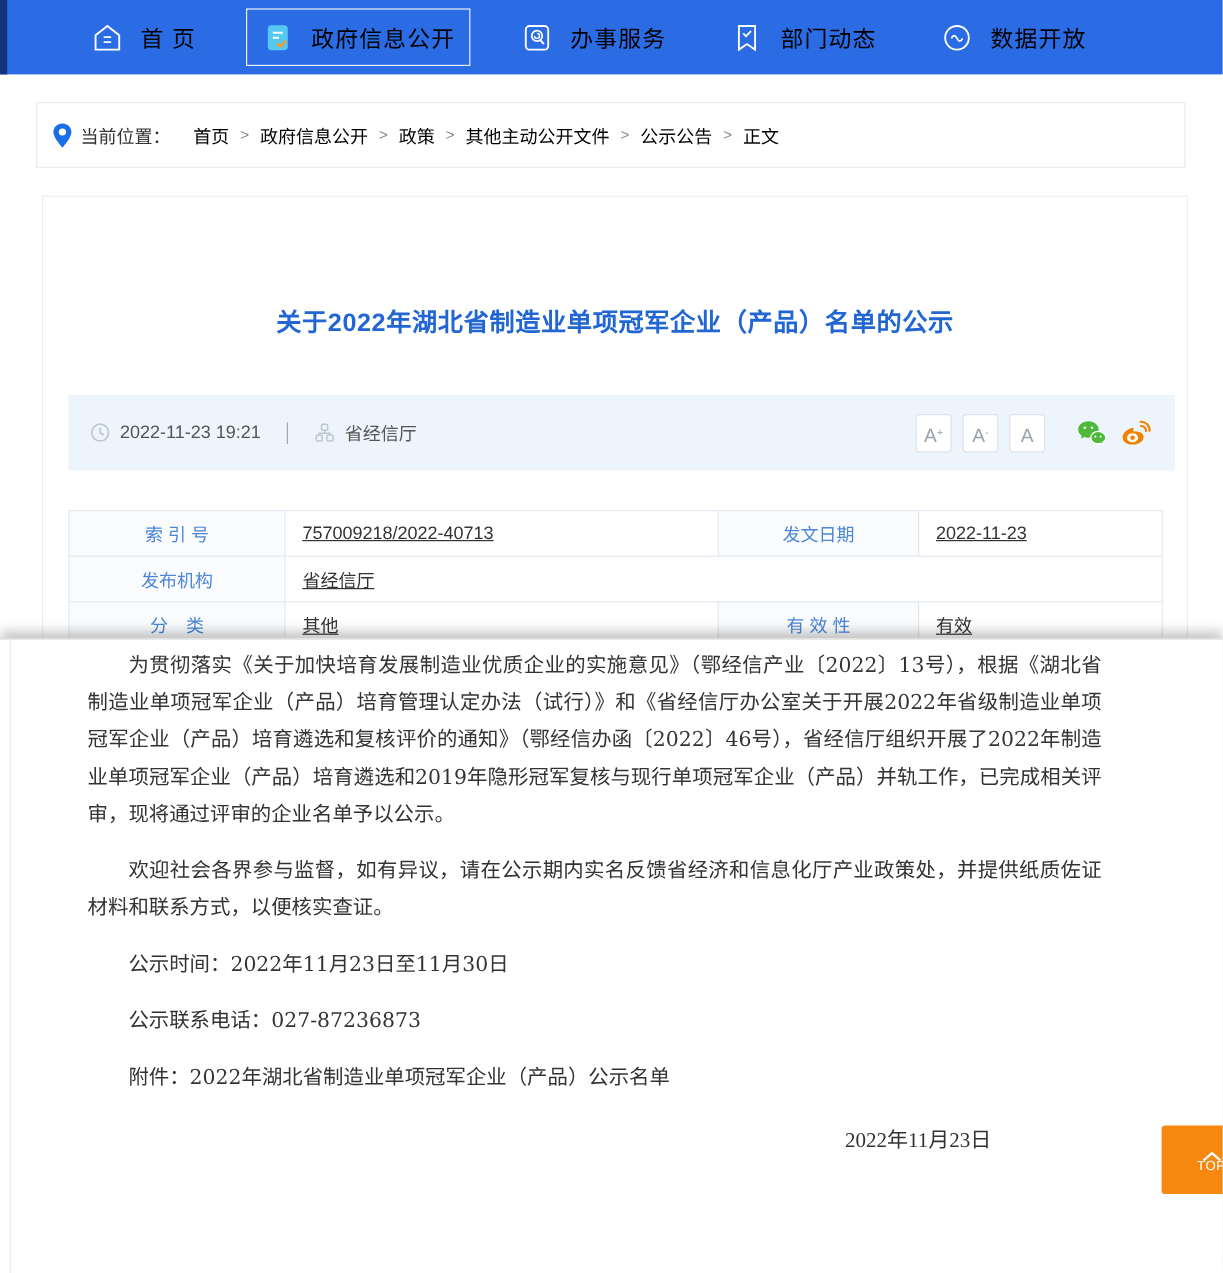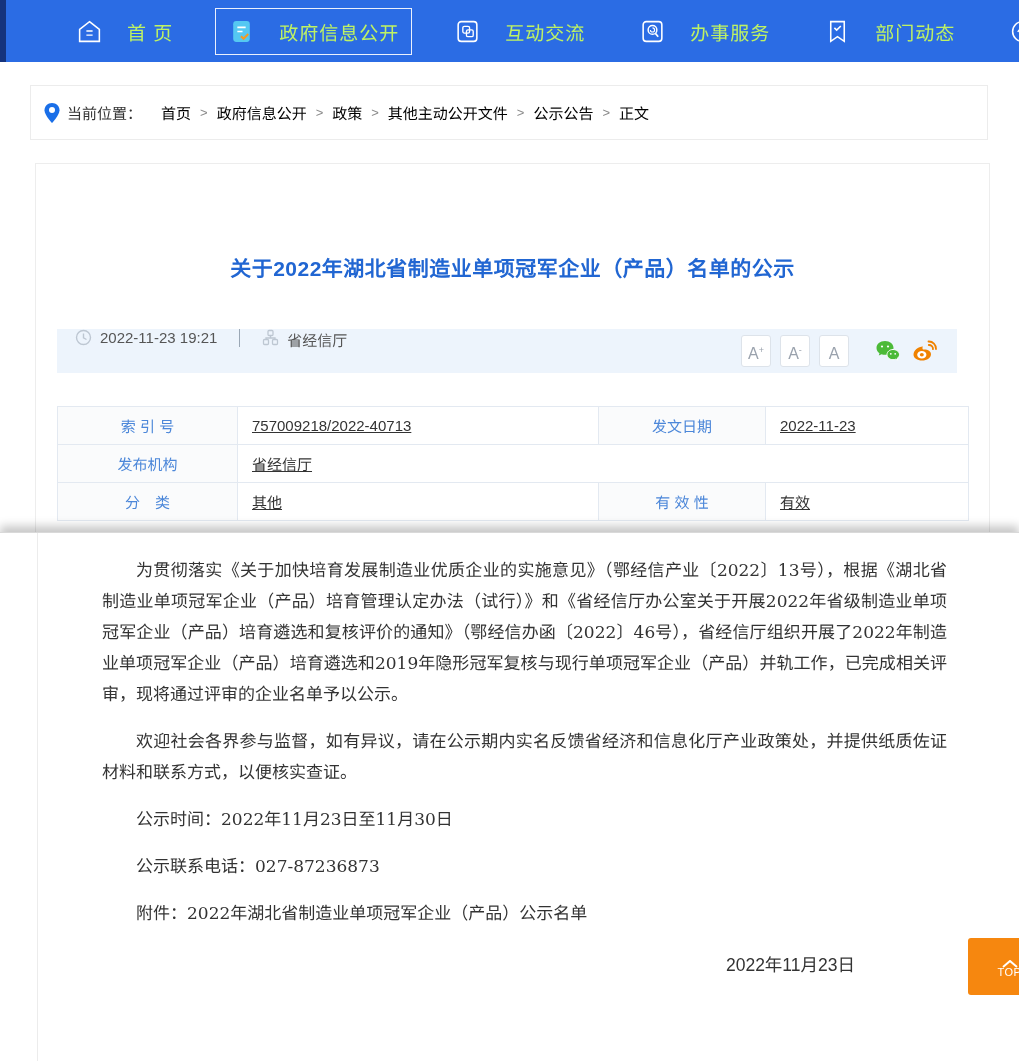--- a/index.html
+++ b/index.html
@@ -7,58 +7,58 @@
     --meta-bg:#EDF4FC; --wechat-green:#4CBA38; --weibo-orange:#F08200;
     --top-orange:#F6870F; --table-border:#E3E9F1;
   }
   *{margin:0;padding:0;box-sizing:border-box;}
   html,body{background:#fff;}
   body{font-family:"Liberation Sans","DejaVu Sans",sans-serif;width:1019px;height:1061px;position:relative;overflow:hidden;}
 
   
   .navbar{position:absolute;left:0;top:0;width:1019px;height:62px;background:var(--nav-blue);display:flex;align-items:center;padding-left:64px;}
   .nav-edge{position:absolute;left:0;top:0;width:6px;height:62px;background:#15337C;}
-  .nav-item{display:flex;align-items:center;gap:24px;color:#bef264;font-size:19px;letter-spacing:1px;margin-right:30px;padding:9px 12px;cursor:pointer;white-space:nowrap;}
+  .nav-item{display:flex;align-items:center;gap:14px;color:#000000;font-size:19px;letter-spacing:1px;margin-right:30px;padding:9px 12px;cursor:pointer;white-space:nowrap;}
   .nav-item.active{border:1px solid rgba(255,255,255,.9);}
   .nicon{width:27px;height:27px;display:inline-flex;}
   .nicon svg{width:100%;height:100%;}
 
   
   .breadcrumb-bar{position:absolute;left:30px;top:85px;width:958px;height:55px;background:#fff;border:1px solid #ECECEC;display:flex;align-items:center;padding-left:12px;font-size:15px;color:#333;}
   .bc-pin{width:18px;height:22px;margin-right:6px;display:inline-flex;}
   .bc-prefix{margin-right:10px;}
   .bc-item{color:#000000;text-decoration:none;margin:0 9px;cursor:pointer;}
   .bc-item.current{cursor:default;}
   .bc-sep{color:#8a8a8a;font-size:13px;}
 
   
   .card{position:absolute;left:35px;top:163px;width:955px;height:369px;background:#fff;border:1px solid #EDEDED;border-bottom:none;overflow:hidden;}
   .title{margin-top:88px;text-align:center;font-size:21px;font-weight:bold;color:var(--accent-blue);letter-spacing:.5px;}
-  .meta{margin:47px 32px 0 21px;height:44px;background:var(--meta-bg);display:flex;padding:0 18px;font-size:15px;color:#555;}
+  .meta{margin:47px 10px 0 21px;height:63px;background:var(--meta-bg);display:flex;align-items:center;padding:0 18px;font-size:15px;color:#555;}
   .micon{width:17px;height:17px;display:inline-flex;margin-right:8px;opacity:.75;}
   .meta-divider{width:1px;height:18px;background:#9aa7b5;margin:0 22px;}
   .meta-right{margin-left:auto;display:flex;align-items:center;gap:9px;}
   .fontsize-btn{width:30px;height:32px;background:#fff;border:1px solid #DDE3EA;border-radius:3px;color:#9AA2AD;font-size:16px;font-family:"Liberation Sans",sans-serif;display:inline-flex;align-items:flex-end;justify-content:center;padding-bottom:4px;cursor:pointer;line-height:1;}
   .fontsize-btn sup{font-size:9px;transform:translateY(-7px);}
   .share-icon{width:28px;height:28px;display:inline-flex;cursor:pointer;}
   .share-icon.first{margin-left:16px;}
 
   
   .info-table{width:911px;margin:33px 21px 0 21px;border-collapse:collapse;font-size:15px;table-layout:fixed;}
   .info-table th,.info-table td{border:1px solid var(--table-border);height:38px;font-weight:normal;padding:0 14px;text-align:left;vertical-align:middle;}
   .info-table th{color:var(--label-blue);background:#FAFBFC;text-align:center;}
   .info-table td{color:#333;text-decoration:underline;}
 
   
   .body-panel{position:absolute;left:0;top:532px;width:1019px;height:529px;background:#fff;border-top:1px solid #D9D9D9;box-shadow:0 -6px 9px rgba(0,0,0,.22);}
-  .body-inner{position:absolute;left:37px;top:0;width:970px;height:100%;border-left:1px solid #ECECEC;padding:22px 60px 0 64px;}
+  .body-inner{position:absolute;left:8px;top:0;width:970px;height:100%;border-left:1px solid #ECECEC;padding:7px 60px 0 64px;}
   .para{font-family:"DejaVu Serif","Liberation Serif",serif;font-size:17px;line-height:31px;color:#333;text-indent:2em;margin-bottom:16px;text-align:justify;}
   .para.attachment{cursor:pointer;}
   .signature{font-family:"DejaVu Serif","Liberation Serif",serif;font-size:17.5px;color:#333;text-align:right;padding-right:55px;margin-top:55px;}
-  .sign-date{font-family:Liberation Sans, sans-serif;font-size:17.5px;color:#333;text-align:right;padding-right:92px;margin-top:22px;}
+  .sign-date{font-family:Liberation Serif, serif;font-size:17.5px;color:#333;text-align:right;padding-right:92px;margin-top:22px;}
 
   
   .top-btn{position:absolute;right:0;top:938px;width:51px;height:57px;background:var(--top-orange);border:none;border-radius:3px 0 0 3px;color:#fff;display:flex;flex-direction:column;align-items:center;justify-content:center;gap:2px;cursor:pointer;padding-left:32px;}
   .top-btn .chev{width:16px;height:8px;}
   .top-btn .tlabel{font-size:11px;font-family:"Liberation Sans",sans-serif;letter-spacing:.5px;}
 </style>
 </head>
 <body>
 
 <nav class="navbar">
@@ -78,30 +78,20 @@
     <span class="nicon">
       <svg viewBox="0 0 26 26">
           <rect x="5" y="3" width="16" height="20" rx="3" fill="#55C8F2"></rect>
           <path d="M9 9 h8 M9 13 h5" stroke="#fff" stroke-width="1.6" fill="none"></path>
           <path d="M12.5 17.5 l2.5 2.5 l4.5 -4.5" stroke="#F59A23" stroke-width="2" fill="none"></path>
         </svg>
     </span>
     <span>政府信息公开</span>
   </div>
 
-  <div class="nav-item">
-    <span class="nicon">
-      <svg viewBox="0 0 26 26" fill="none" stroke="#fff" stroke-width="1.5">
-          <rect x="4" y="3.5" width="18" height="19" rx="3"></rect>
-          <rect x="8.5" y="8" width="6.5" height="6.5" rx="1.5" stroke-width="1.3"></rect>
-          <rect x="12" y="11.5" width="6.5" height="6.5" rx="1.5" stroke-width="1.3"></rect>
-        </svg>
-    </span>
-    <span>互动交流</span>
-  </div>
 
   <div class="nav-item">
     <span class="nicon">
       <svg viewBox="0 0 26 26" fill="none" stroke="#fff" stroke-width="1.5">
           <rect x="4" y="3.5" width="18" height="19" rx="3"></rect>
           <circle cx="13" cy="11.5" r="4.2" stroke-width="1.4"></circle>
           <path d="M13 9.5 a2 2 0 1 1 -2 2" stroke-width="1.1"></path>
           <path d="M15.8 14.8 L18.5 18" stroke-width="1.6"></path>
         </svg>
     </span>

